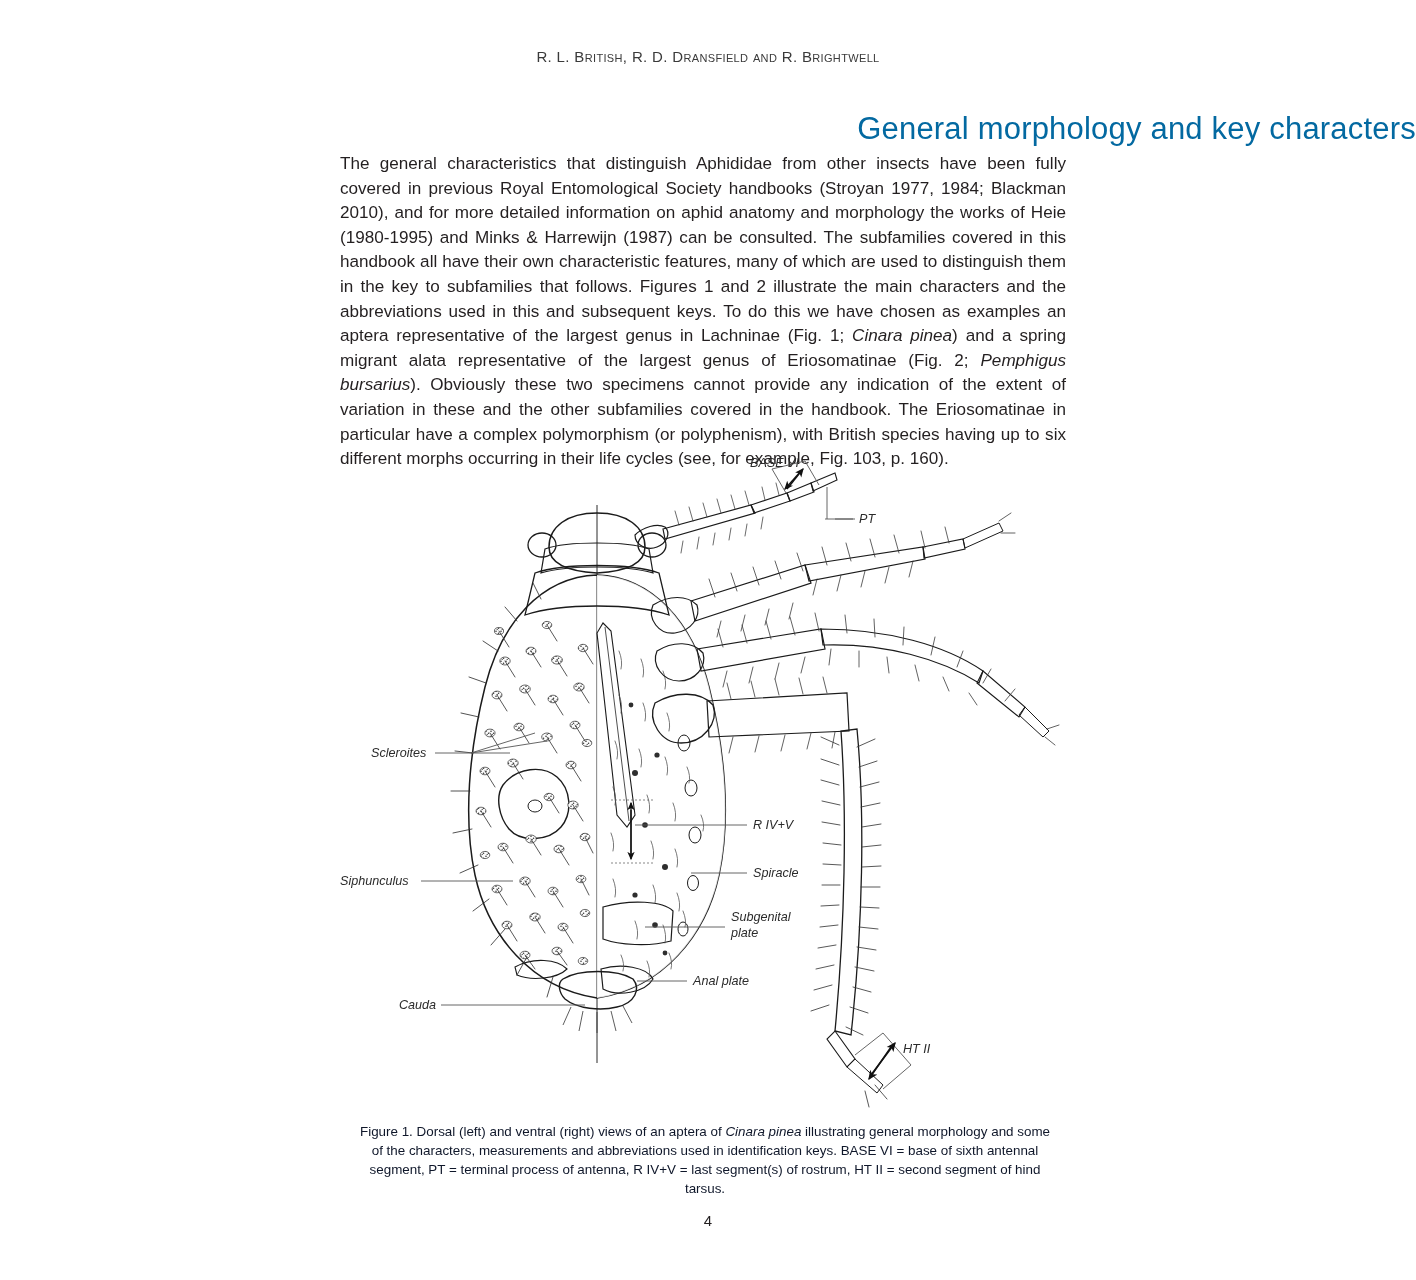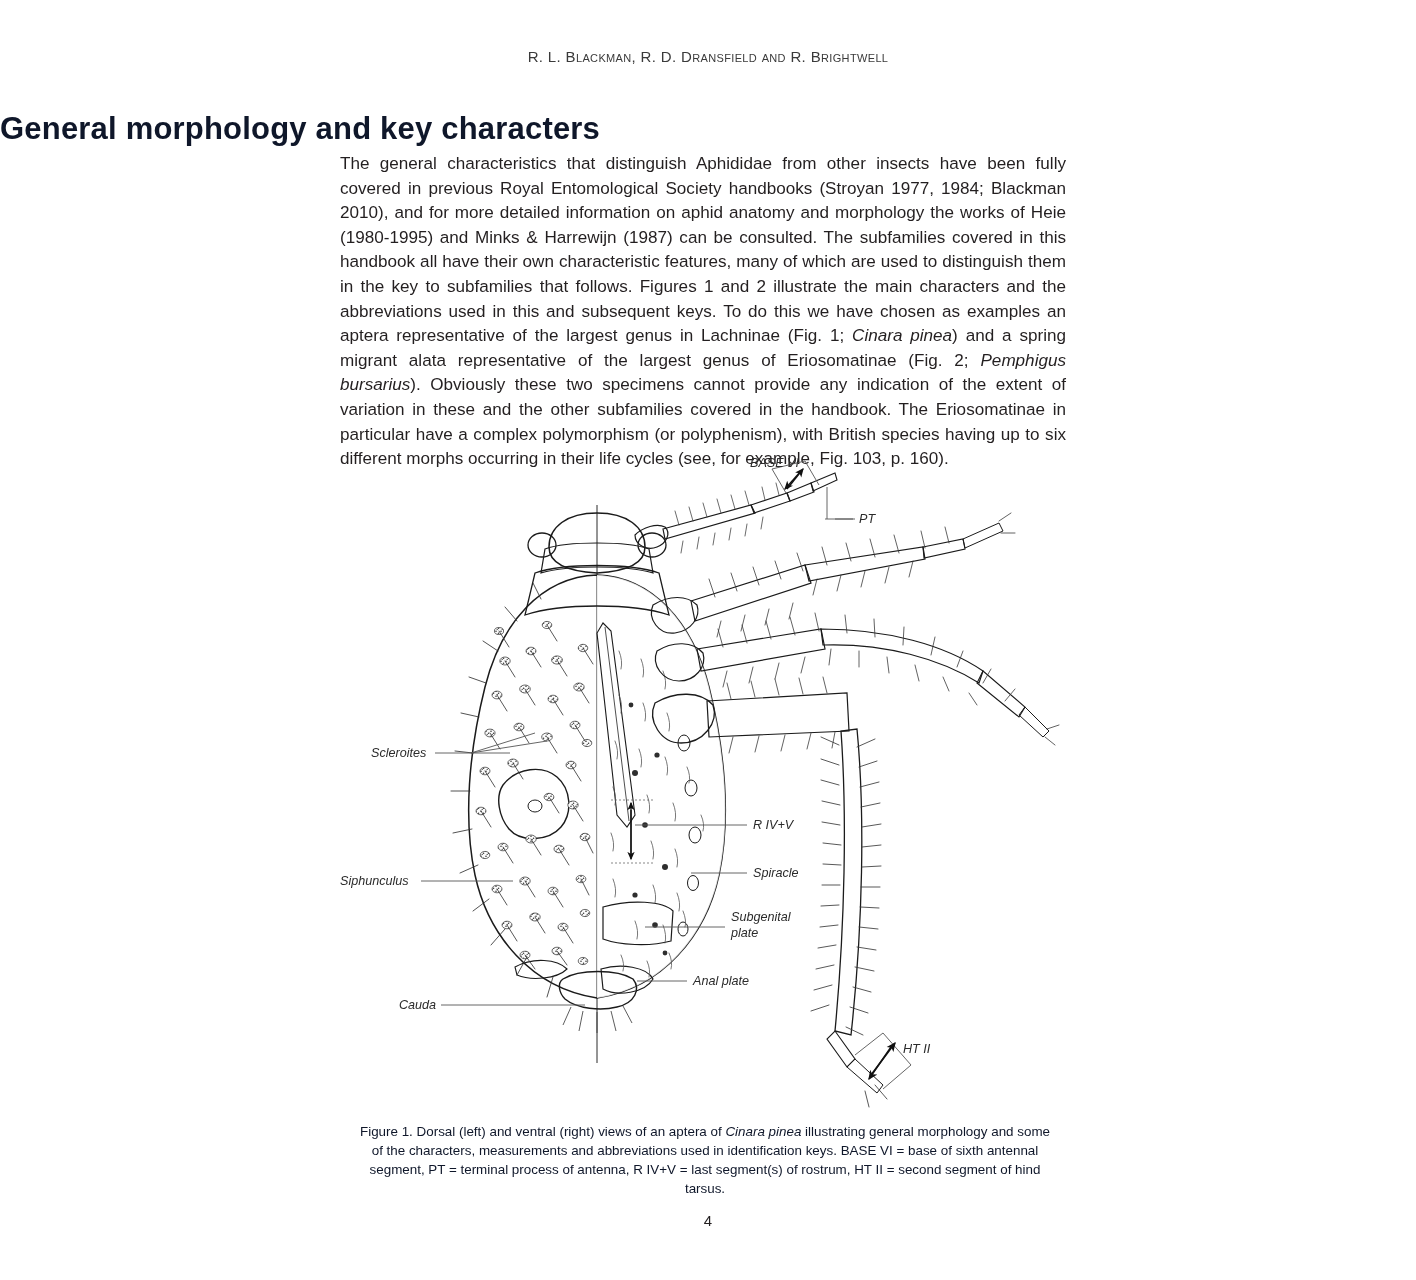--- a/index.html
+++ b/index.html
@@ -20,25 +20,25 @@
     font-size:15px;
     letter-spacing:.35px;
     color:#3a3a3a;
     font-variant:small-caps;
     font-stretch:condensed;
   }
 
   
   .page-title{
     position:absolute;left:0;right:0;top:90px;
-    text-align:left;
+    text-align:right;
     font-size:31px;
-    font-weight:700;
+    font-weight:400;
     letter-spacing:.2px;
-    color:#0f172a;
+    color:#0369a1;
     font-stretch:condensed;
   }
 
   
   .body-col{
     position:absolute;
     left:340px;top:152px;width:726px;
     text-align:justify;
     text-justify:inter-word;
     font-size:17.1px;
@@ -80,21 +80,21 @@
   .lbl{font-family:"Liberation Sans","DejaVu Sans",sans-serif;font-size:12.6px;fill:#2b2b2b;}
   .leader{stroke:#555;stroke-width:.9;fill:none;}
   .outline{stroke:#1b1b1b;fill:none;}
   .mid{stroke:#2a2a2a;stroke-width:1;}
 </style>
 </head>
 <body>
 
 <div class="page">
 
-  <div class="running-head">R. L. Blackman, R. D. Dransfield and R. Brightwell</div>
+  <div class="running-head">R. L. British, R. D. Dransfield and R. Brightwell</div>
 
   <h1 class="page-title">General morphology and key characters</h1>
 
   <div class="body-col">
     <p>The general characteristics that distinguish Aphididae from other insects have been fully covered in previous Royal Entomological Society handbooks (Stroyan 1977, 1984; Blackman 2010), and for more detailed information on aphid anatomy and morphology the works of Heie (1980-1995) and Minks &amp; Harrewijn (1987) can be consulted. The subfamilies covered in this handbook all have their own characteristic features, many of which are used to distinguish them in the key to subfamilies that follows. Figures 1 and 2 illustrate the main characters and the abbreviations used in this and subsequent keys. To do this we have chosen as examples an aptera representative of the largest genus in Lachninae (Fig. 1; <i>Cinara pinea</i>) and a spring migrant alata representative of the largest genus of Eriosomatinae (Fig. 2; <i>Pemphigus bursarius</i>). Obviously these two specimens cannot provide any indication of the extent of variation in these and the other subfamilies covered in the handbook. The Eriosomatinae in particular have a complex polymorphism (or polyphenism), with British species having up to six different morphs occurring in their life cycles (see, for example, Fig. 103, p. 160).</p>
   </div>
 
   <div class="figure-wrap">
     <svg viewBox="0 0 740 670" xmlns="http://www.w3.org/2000/svg">
       <defs>

